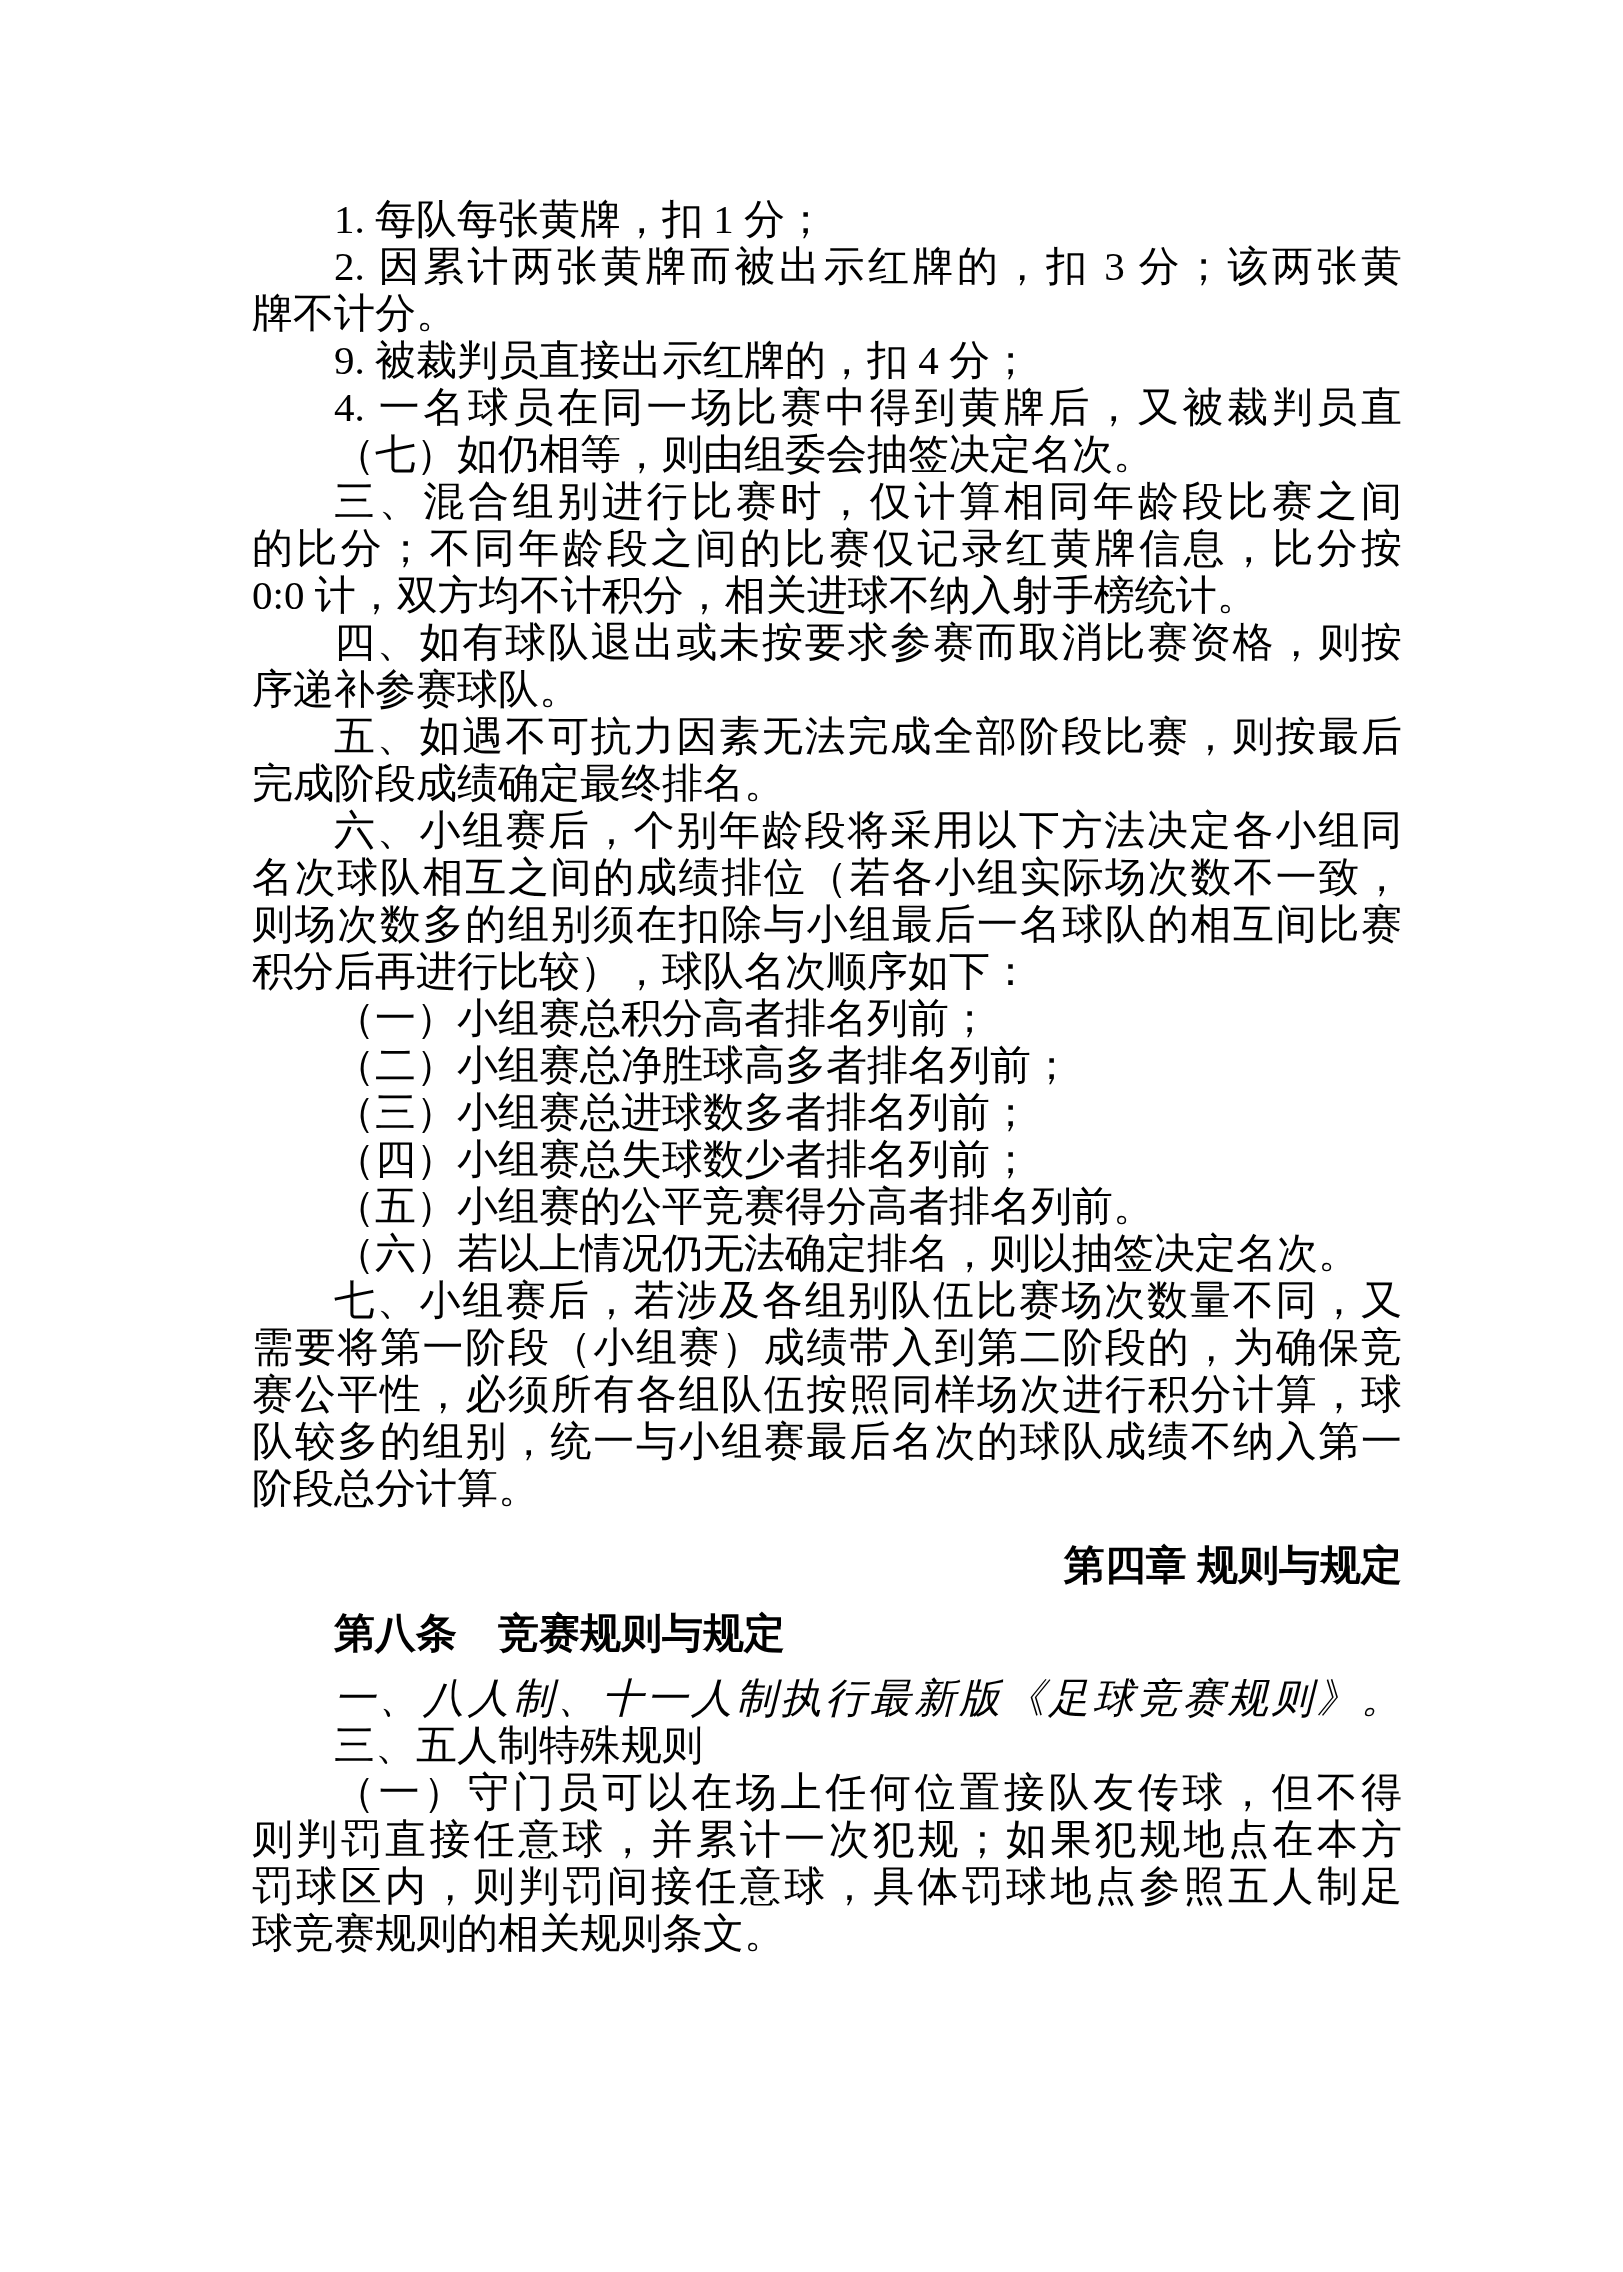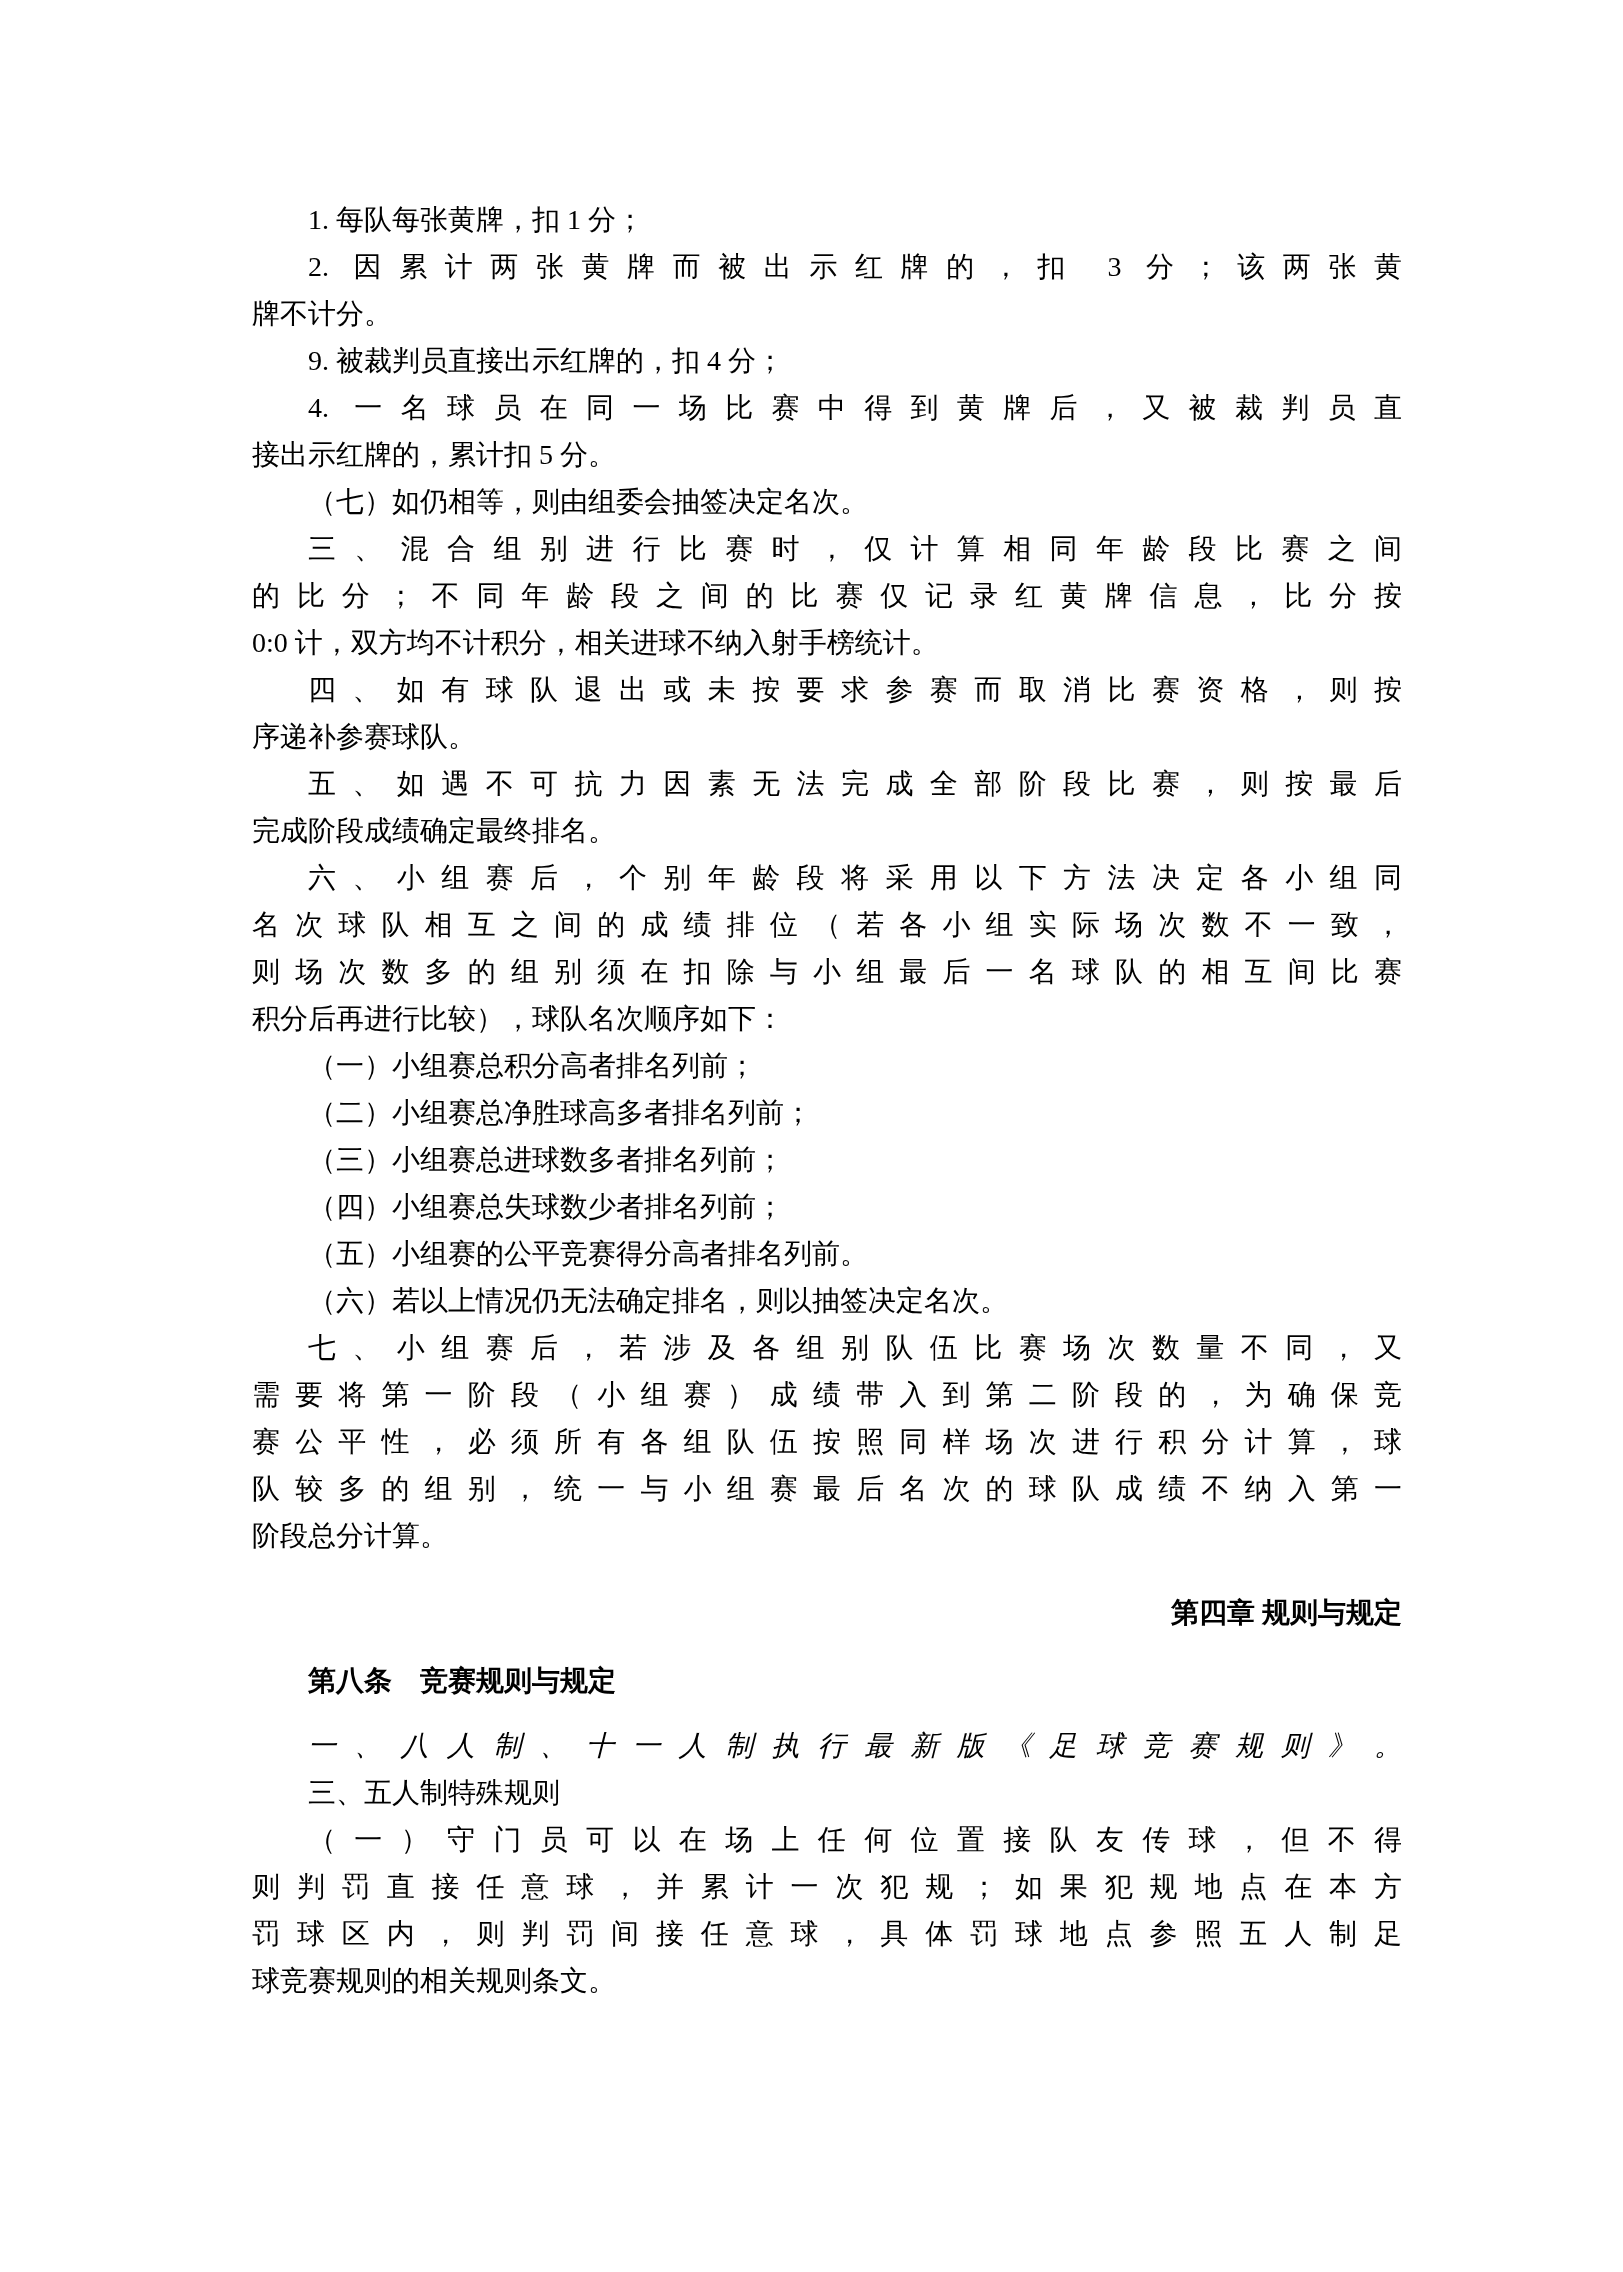--- a/index.html
+++ b/index.html
@@ -12,21 +12,21 @@
     height: 2296px;
     position: relative;
     overflow: hidden;
   }
   .doc-body {
     position: absolute;
     left: 252px;
     top: 196px;
     width: 1150px;
     font-family: "Liberation Serif", serif;
-    font-size: 28px;
+    font-size: 41px;
     line-height: 47px;
     color: #000000;
     letter-spacing: 0;
   }
   .text-line {
     min-height: 47px;
     white-space: normal;
   }
   .text-line.indent {
     padding-left: 2em;
@@ -45,21 +45,20 @@
 </style>
 </head>
 <body>
 
 <div class="doc-body" id="doc-body">
     <div class="text-line indent">1. 每队每张黄牌，扣 1 分；</div>
     <div class="text-line indent justify">2. 因累计两张黄牌而被出示红牌的，扣 3 分；该两张黄</div>
     <div class="text-line">牌不计分。</div>
     <div class="text-line indent">9. 被裁判员直接出示红牌的，扣 4 分；</div>
     <div class="text-line indent justify">4. 一名球员在同一场比赛中得到黄牌后，又被裁判员直</div>
-    <div class="text-line">接出示红牌的，累计扣 5 分。</div>
     <div class="text-line indent">（七）如仍相等，则由组委会抽签决定名次。</div>
     <div class="text-line indent justify">三、混合组别进行比赛时，仅计算相同年龄段比赛之间</div>
     <div class="text-line justify">的比分；不同年龄段之间的比赛仅记录红黄牌信息，比分按</div>
     <div class="text-line">0:0 计，双方均不计积分，相关进球不纳入射手榜统计。</div>
     <div class="text-line indent justify">四、如有球队退出或未按要求参赛而取消比赛资格，则按</div>
     <div class="text-line">序递补参赛球队。</div>
     <div class="text-line indent justify">五、如遇不可抗力因素无法完成全部阶段比赛，则按最后</div>
     <div class="text-line">完成阶段成绩确定最终排名。</div>
     <div class="text-line indent justify">六、小组赛后，个别年龄段将采用以下方法决定各小组同</div>
     <div class="text-line justify">名次球队相互之间的成绩排位（若各小组实际场次数不一致，</div>

